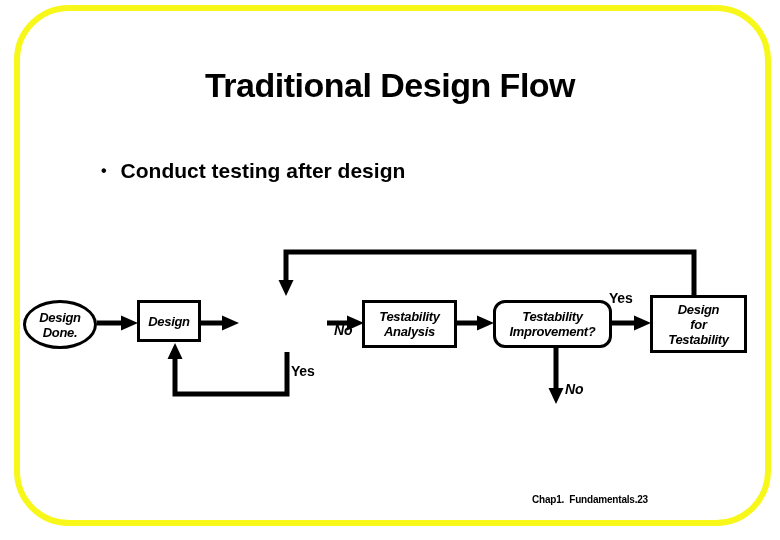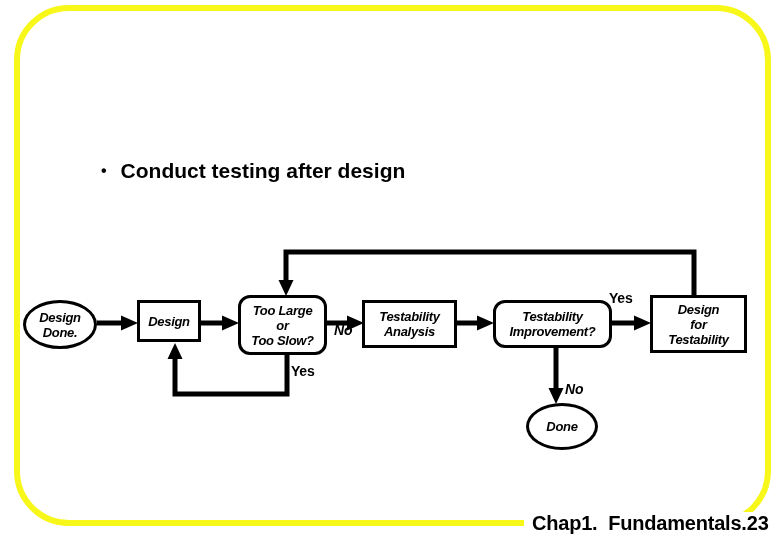--- a/index.html
+++ b/index.html
@@ -21,23 +21,23 @@
   .title{
     position:absolute;left:0;top:66px;width:780px;text-align:center;
     font-size:34px;font-weight:bold;letter-spacing:-0.5px;z-index:2;
   }
   .bullet-row{
     position:absolute;left:101px;top:159px;display:flex;align-items:baseline;z-index:2;
     font-size:21px;font-weight:bold;
   }
   .bullet-marker{font-size:16px;margin-right:14px;position:relative;top:-2px;}
   .footer-label{
-    position:absolute;left:524px;top:512px;z-index:3;
+    position:absolute;left:524px;top:494px;z-index:3;
     background:var(--background,#fff);padding:0 8px;
-    font-size:20px;font-weight:bold;white-space:pre;letter-spacing:-0.2px;
+    font-size:10px;font-weight:bold;white-space:pre;letter-spacing:-0.2px;
   }
   .edges{position:absolute;left:0;top:0;width:780px;height:540px;z-index:1;}
   .edges path{stroke:var(--ink,#000);stroke-width:5;fill:none;}
   .edges polygon{fill:var(--ink,#000);stroke:none;}
   .node{
     position:absolute;box-sizing:border-box;z-index:2;
     background:var(--background,#fff);border:3px solid var(--ink,#000);
     display:flex;flex-direction:column;align-items:center;justify-content:center;
     font-size:13px;font-weight:bold;font-style:italic;
     line-height:15px;text-align:center;letter-spacing:-0.3px;
@@ -61,20 +61,21 @@
   .l-yes-2{left:609px;top:290px;}
   .l-no-2{left:565px;top:358px;}
 </style>
 </head>
 <body>
 
 <div class="slide">
 
   <div class="slide-border"></div>
 
+  <div class="title">Traditional Design Flow</div>
 
   <div class="bullet-row">
     <span class="bullet-marker">•</span>
     <span>Conduct testing after design</span>
   </div>
 
   <svg class="edges" viewBox="0 0 780 540">
 
     <path d="M97,323 L123,323"></path>
     <polygon points="138,323 121,315.5 121,330.5"></polygon>
@@ -103,45 +104,37 @@
 
   <div class="node ellipse n-design-spec">
     <span>Design</span>
     <span>Done.</span>
   </div>
 
   <div class="node n-design">
     <span>Design</span>
   </div>
 
-  <div class="node rounded n-too-large">
-    <span>Too Large</span>
-    <span>or</span>
-    <span>Too Slow?</span>
-  </div>
 
   <div class="node n-analysis">
     <span>Testability</span>
     <span>Analysis</span>
   </div>
 
   <div class="node rounded n-improvement">
     <span>Testability</span>
     <span>Improvement?</span>
   </div>
 
   <div class="node n-dft">
     <span>Design</span>
     <span>for</span>
     <span>Testability</span>
   </div>
 
-  <div class="node ellipse n-done">
-    <span>Done</span>
-  </div>
 
   <div class="edge-label italic l-no-1">No</div>
   <div class="edge-label l-yes-1">Yes</div>
   <div class="edge-label l-yes-2">Yes</div>
   <div class="edge-label italic l-no-2">No</div>
 
   <div class="footer-label">Chap1.  Fundamentals.23</div>
 
 </div>
 

